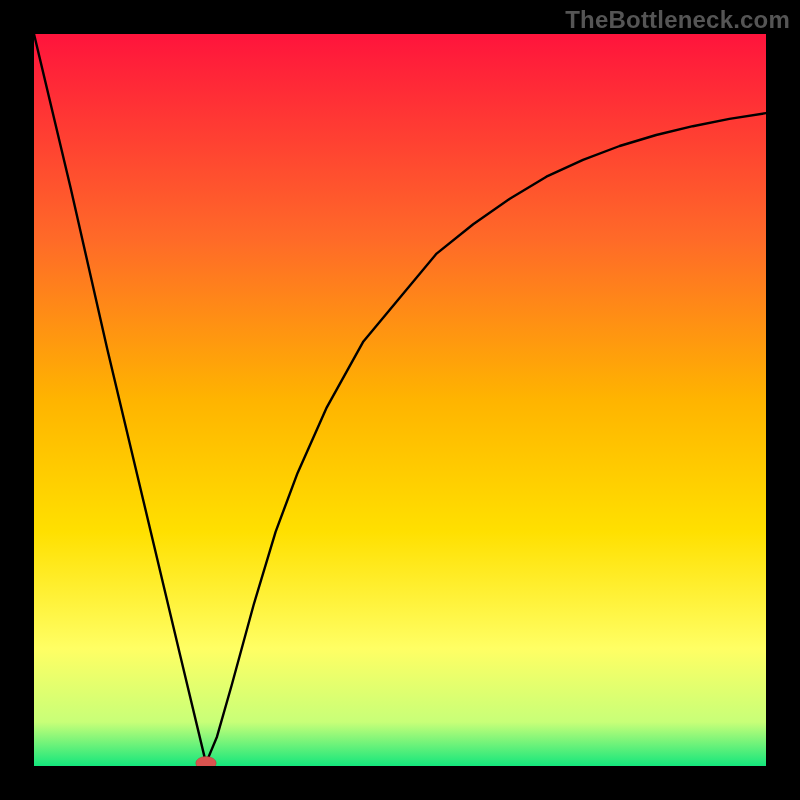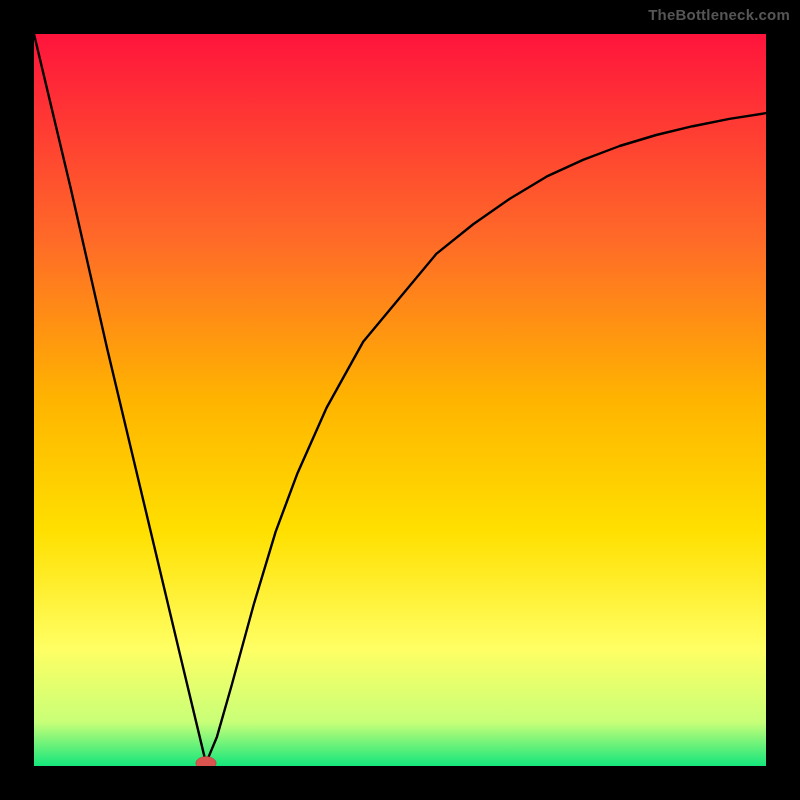--- a/index.html
+++ b/index.html
@@ -17,21 +17,21 @@
     top: 34px;
     width: 732px;
     height: 732px;
     background: #000;
   }
   .watermark {
     position: absolute;
     top: 6px;
     right: 10px;
     color: #555;
-    font-size: 15px;
+    font-size: 24px;
     font-weight: 600;
     letter-spacing: 0.2px;
     z-index: 10;
     pointer-events: none;
   }
   svg {
     display: block;
     position: absolute;
     left: 0;
     top: 0;

